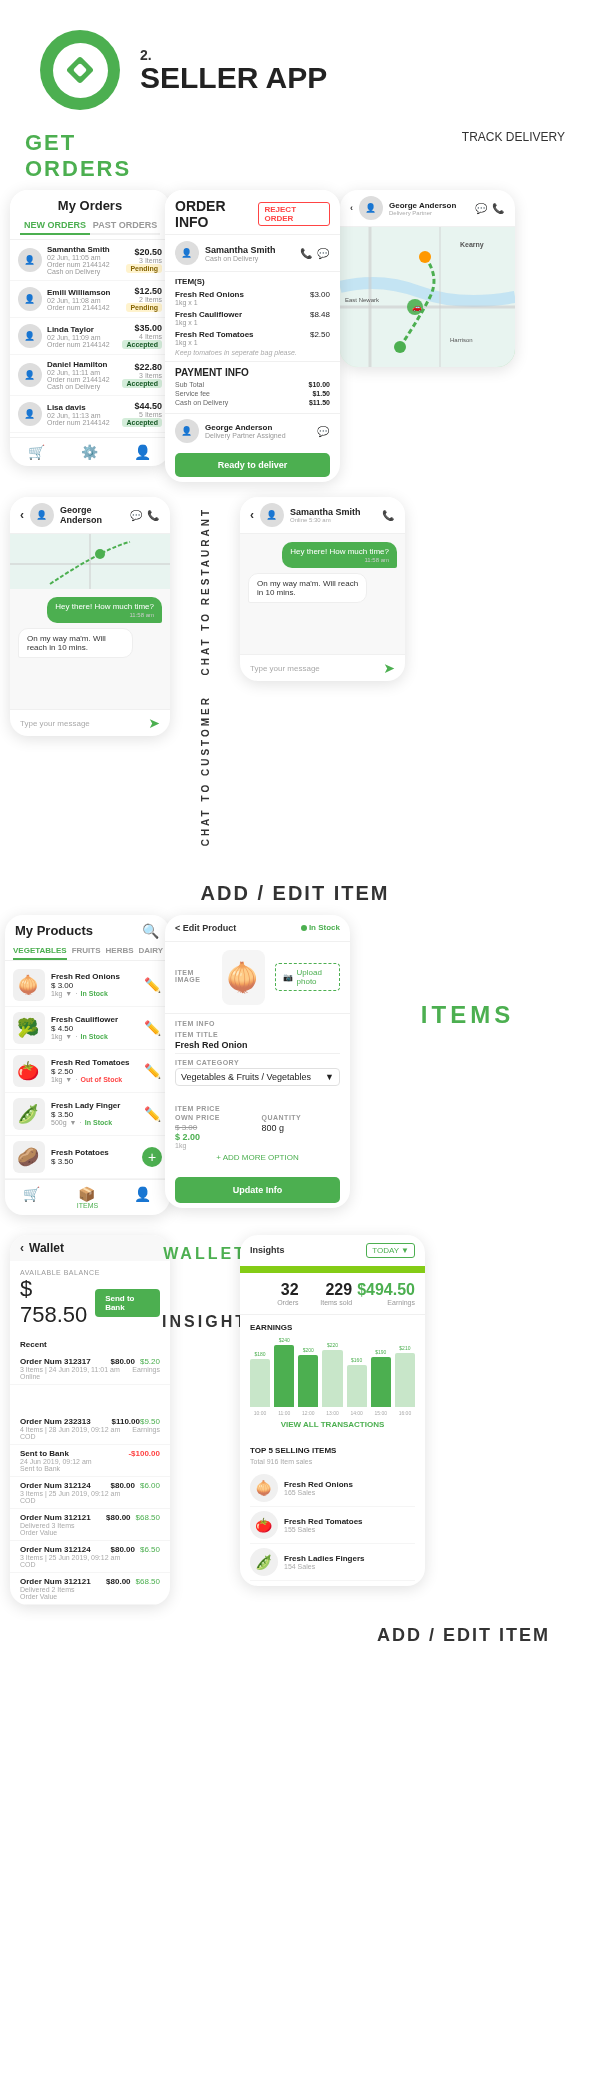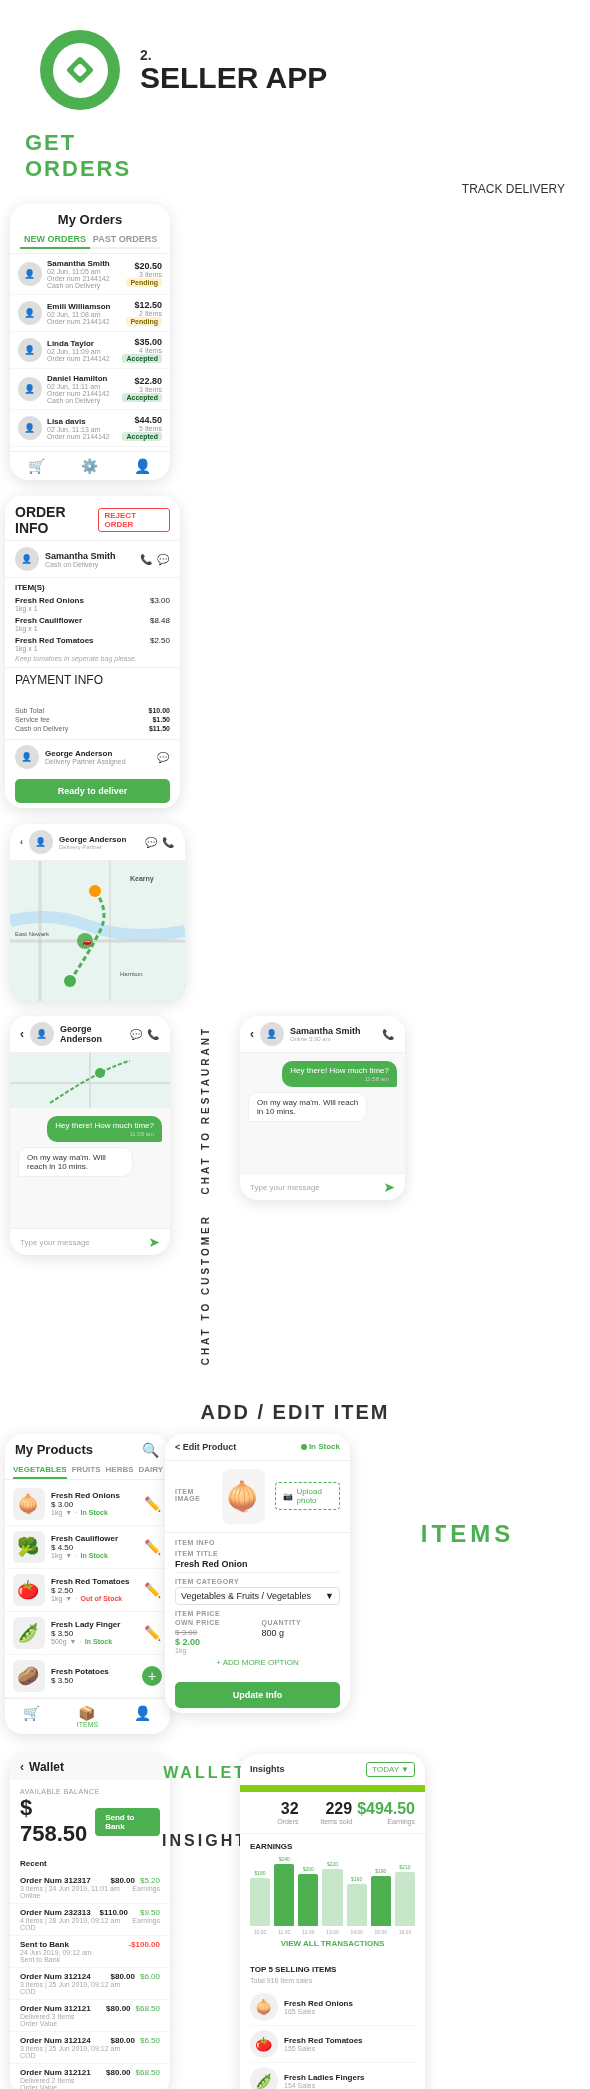--- a/index.html
+++ b/index.html
@@ -34,25 +34,24 @@
       background: white;
       border-radius: 50%;
       display: flex;
       align-items: center;
       justify-content: center;
     }
 
     
     .get-orders-row {
       display: flex;
-      gap: 16px;
+      gap: 0;
       padding: 0 10px;
       margin-top: 5px;
       align-items: flex-start;
-      flex-direction: column;
     }
 
     
     .my-orders-phone {
       width: 160px;
       flex-shrink: 0;
     }
     .phone-header {
       background: #fff;
       padding: 8px 10px 4px;
@@ -162,21 +161,21 @@
     }
     .customer-name { font-size: 9px; font-weight: 700; color: #222; }
     .customer-note { font-size: 7px; color: #999; }
     .items-section { padding: 5px 10px; }
     .items-label { font-size: 8px; font-weight: 700; color: #222; margin-bottom: 4px; }
     .item-name { font-size: 8px; font-weight: 600; color: #222; }
     .item-qty { font-size: 7px; color: #999; }
     .item-price { font-size: 8px; color: #222; text-align: right; }
     .item-note { font-size: 7px; color: #aaa; font-style: italic; }
     .payment-section { padding: 5px 10px; border-top: 1px solid #f0f0f0; }
-    .payment-label { font-size: 12px; font-weight: 400; color: #222; margin-bottom: 20px; }
+    .payment-label { font-size: 10px; font-weight: 700; color: #222; margin-bottom: 3px; }
     .payment-row {
       display: flex;
       justify-content: space-between;
       margin-bottom: 2px;
     }
     .payment-key { font-size: 7px; color: #666; }
     .payment-val { font-size: 7px; color: #222; font-weight: 600; }
     .delivery-row {
       display: flex;
       align-items: center;
@@ -396,21 +395,21 @@
       display: flex;
       align-items: center;
       gap: 3px;
     }
     .form-section { padding: 6px 10px; }
     .form-label { font-size: 7px; font-weight: 700; color: #999; margin-bottom: 2px; text-transform: uppercase; letter-spacing: 0.5px; }
     .form-value { font-size: 9px; color: #222; font-weight: 600; margin-bottom: 5px; padding-bottom: 3px; border-bottom: 1px solid #f0f0f0; }
     .form-select {
       font-size: 9px;
       color: #222;
-      margin-bottom: 5px;
+      margin-bottom: 19px;
       padding: 3px 5px;
       border: 1px solid #e0e0e0;
       border-radius: 4px;
       display: flex;
       justify-content: space-between;
       align-items: center;
       width: 100%;
       text-align: center;
     }
     .add-more { font-size: 8px; color: #4CAF50; text-align: center; margin: 4px 0; }
@@ -431,21 +430,21 @@
     .wallet-header-bar {
       background: #f8f8f8;
       padding: 6px 10px;
       display: flex;
       align-items: center;
       gap: 5px;
     }
     .wallet-title { font-size: 12px; font-weight: 700; color: #222; }
     .balance-section { padding: 8px 10px; }
     .avail-label { font-size: 7px; color: #999; text-transform: uppercase; letter-spacing: 0.5px; }
-    .balance-amount { font-size: 22px; font-weight: 700; color: #222; }
+    .balance-amount { font-size: 22px; font-weight: 400; color: #222; }
     .send-bank-btn {
       background: #4CAF50;
       color: white;
       font-size: 8px;
       font-weight: 700;
       padding: 5px 10px;
       border-radius: 4px;
       display: inline-block;
       margin-top: 3px;
     }
@@ -538,21 +537,20 @@
       border-radius: 18px;
       box-shadow: 0 3px 15px rgba(0,0,0,0.12);
       overflow: hidden;
     }
 
     
     .two-label-row {
       display: flex;
       padding: 0 10px;
       margin-bottom: 8px;
-      flex-direction: column;
     }
     .label-left {
       width: 175px;
       flex-shrink: 0;
     }
     .label-right {
       flex: 1;
       text-align: right;
     }
   </style>
@@ -1027,21 +1025,21 @@
         </div>
         <div style="display:flex;justify-content:space-between;">
           <div class="wallet-date">3 Items | 24 Jun 2019, 11:01 am</div>
           <div class="wallet-type">Earnings</div>
         </div>
         <div class="wallet-type">Online</div>
       </div>
       <div class="wallet-item">
         <div class="wallet-item-top">
           <div class="wallet-order-num">Order Num 232313</div>
-          <div style="display:flex;gap:12px;">
+          <div style="display:flex;gap:0;margin-top:28px;">
             <div class="wallet-order-price">$110.00</div>
             <div class="wallet-earnings">$9.50</div>
           </div>
         </div>
         <div style="display:flex;justify-content:space-between;">
           <div class="wallet-date">4 Items | 28 Jun 2019, 09:12 am</div>
           <div class="wallet-type">Earnings</div>
         </div>
         <div class="wallet-type">COD</div>
       </div>

